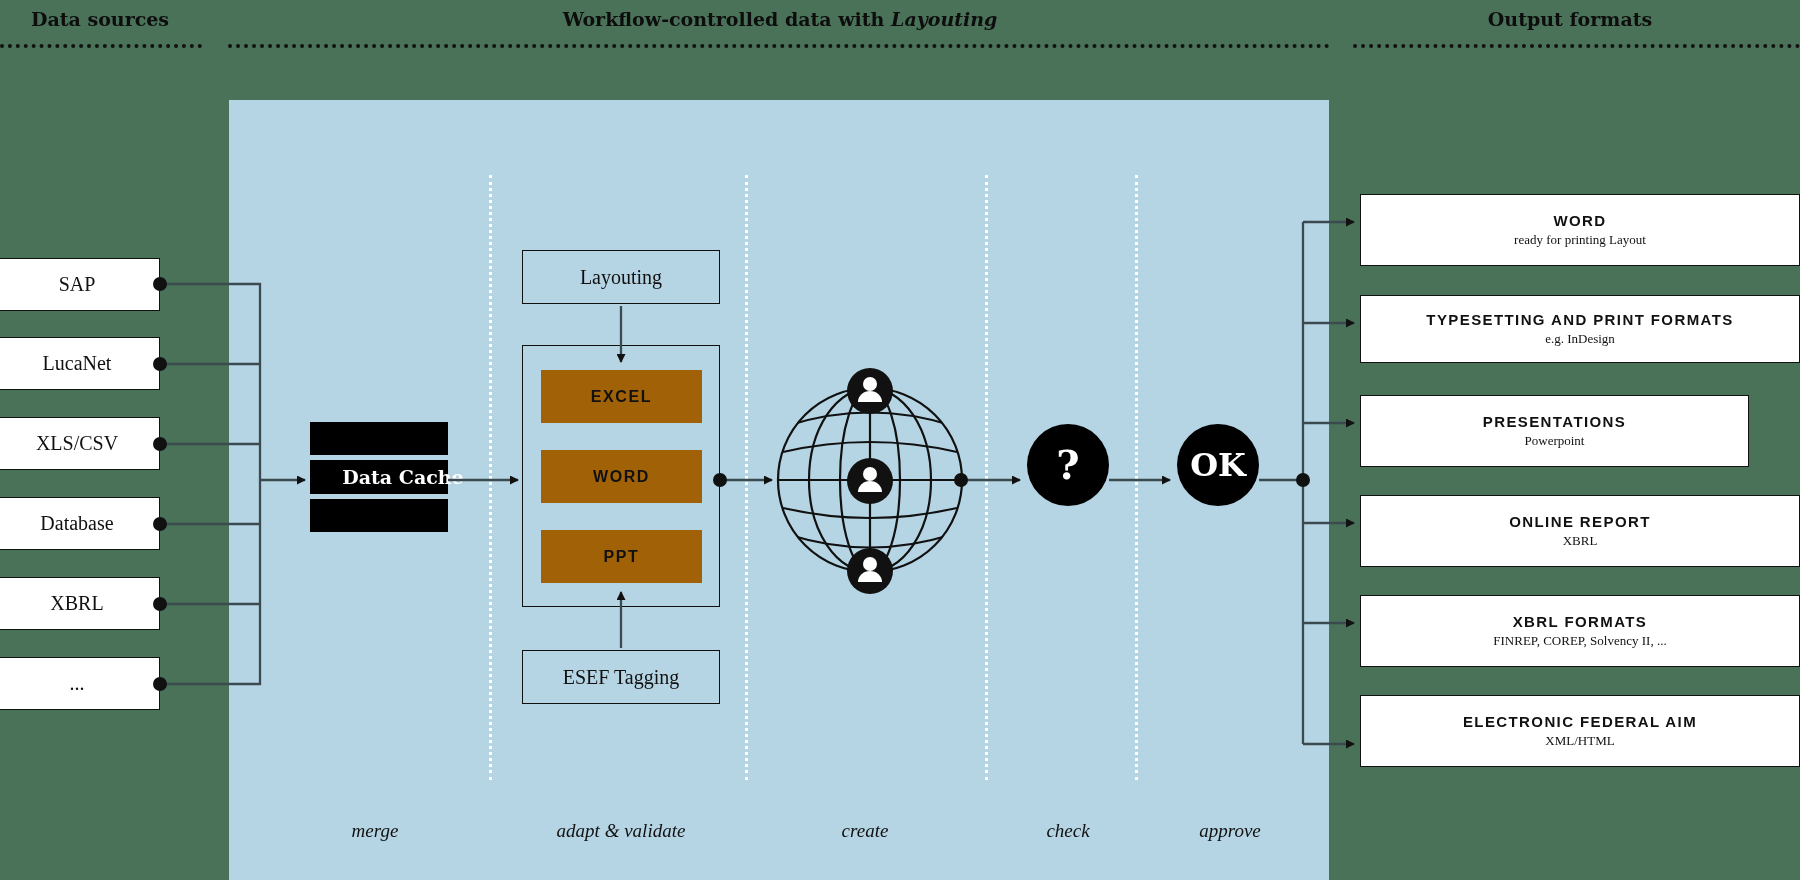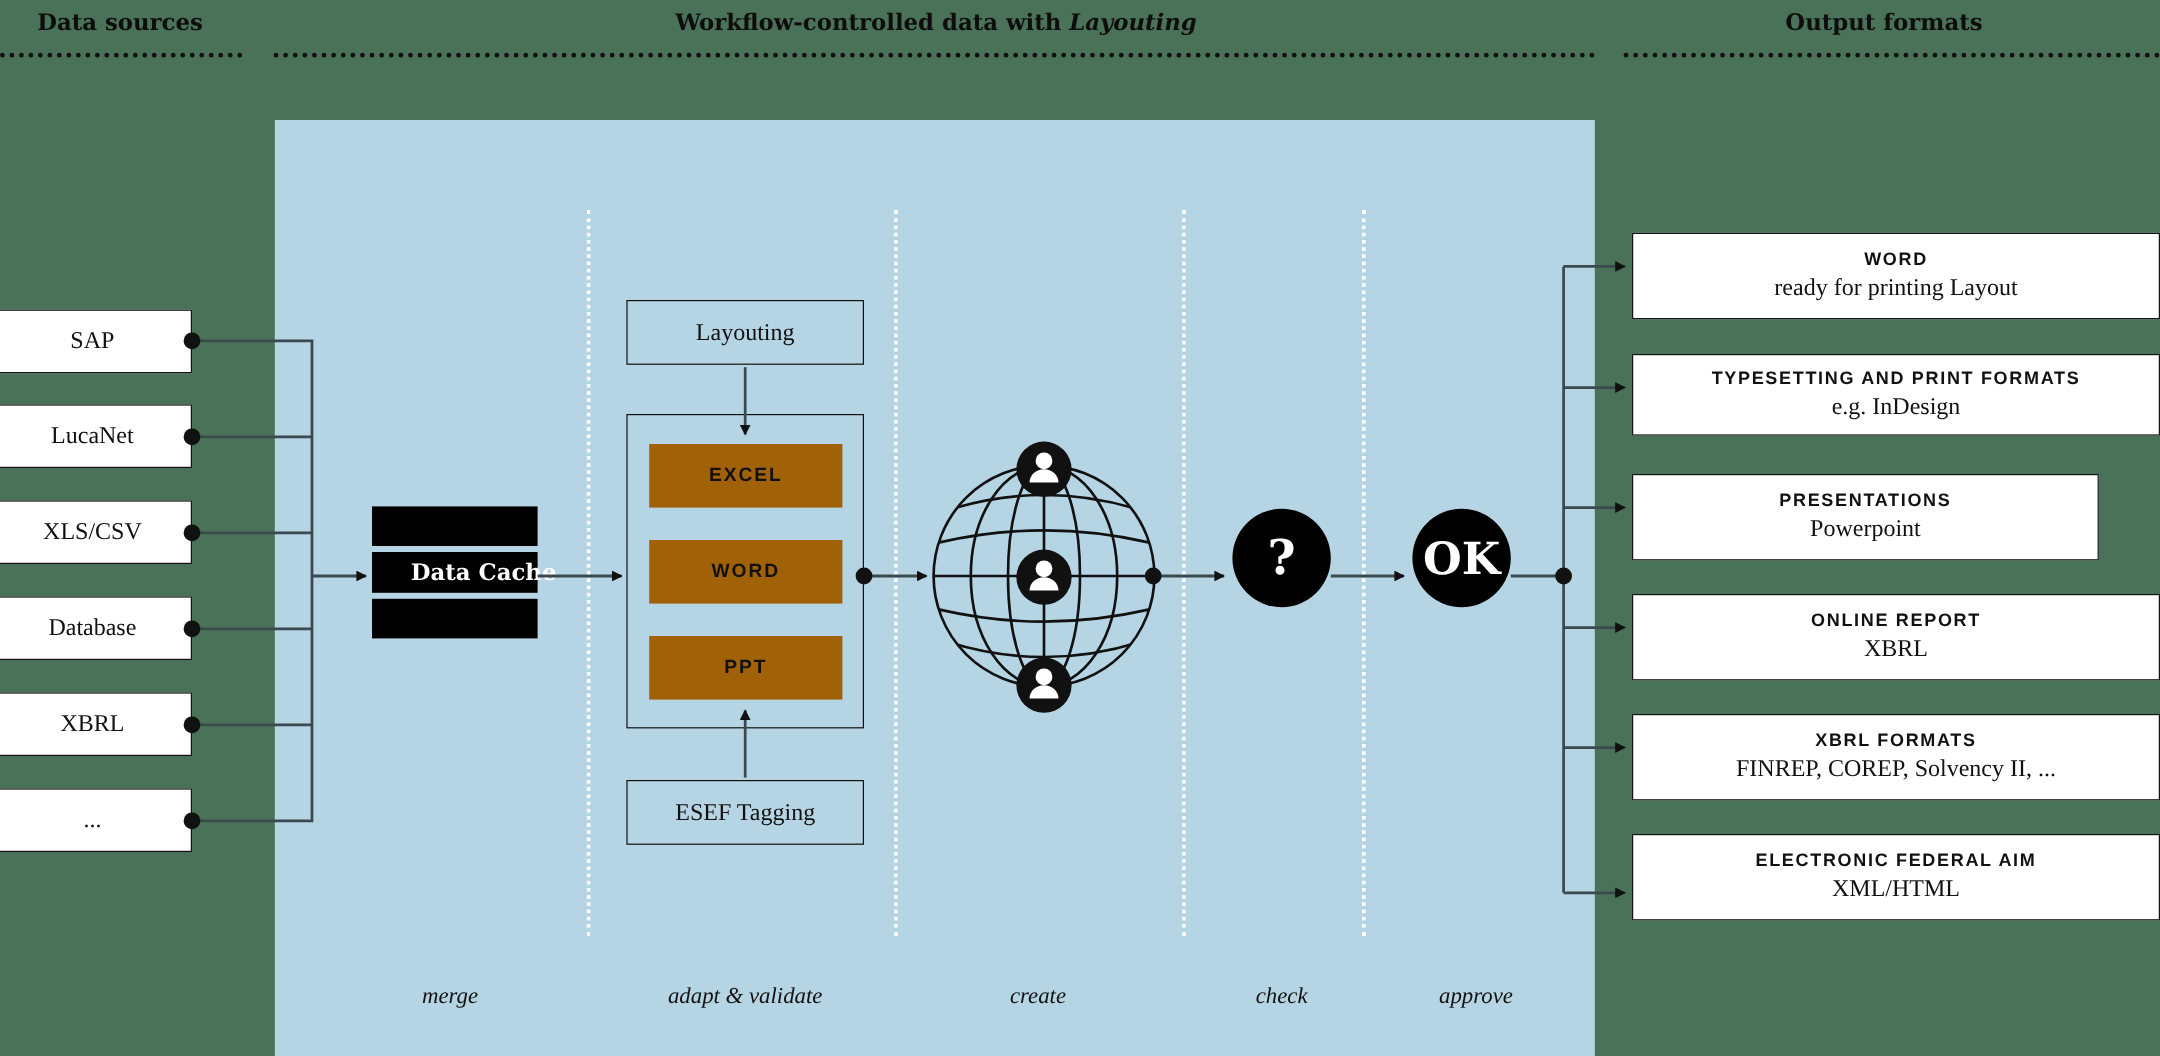--- a/index.html
+++ b/index.html
@@ -64,21 +64,21 @@
   .outbox .t{
     font-family:"Liberation Sans", sans-serif;
     font-weight:bold;
     font-size:15px;
     letter-spacing:1.4px;
     color:#111;
     line-height:1.2;
   }
   .outbox .s{
     font-family:"Liberation Serif", serif;
-    font-size:20px;color:#111;
+    font-size:13px;color:#111;
     line-height:1.25;margin-top:2px;
   }
 
   
   .cache-wrap{position:absolute;}
   .cache-bar{position:absolute;background:#000;left:0;}
   .cache-label{
     position:absolute;left:0;width:100%;
     text-align:center;color:#fff;
     font-family:"DejaVu Serif", serif;
@@ -201,21 +201,21 @@
     <span>PPT</span>
   </div>
 
   <div class="plainbox" style="left:522px;top:650px;width:198px;height:54px;">
     <span>ESEF Tagging</span>
   </div>
 
   <div class="circ" style="left:1027px;top:424px;width:82px;height:82px;font-size:40px;">
     <span>?</span>
   </div>
-  <div class="circ" style="left:1177px;top:424px;width:82px;height:82px;font-size:37px;">
+  <div class="circ" style="left:1177px;top:424px;width:82px;height:82px;font-size:32px;">
     <span>OK</span>
   </div>
 
   <div class="phase" style="left:305px;top:820px;width:140px;">
     <span>merge</span>
   </div>
   <div class="phase" style="left:531px;top:820px;width:180px;">
     <span>adapt &amp; validate</span>
   </div>
   <div class="phase" style="left:800px;top:820px;width:130px;">

